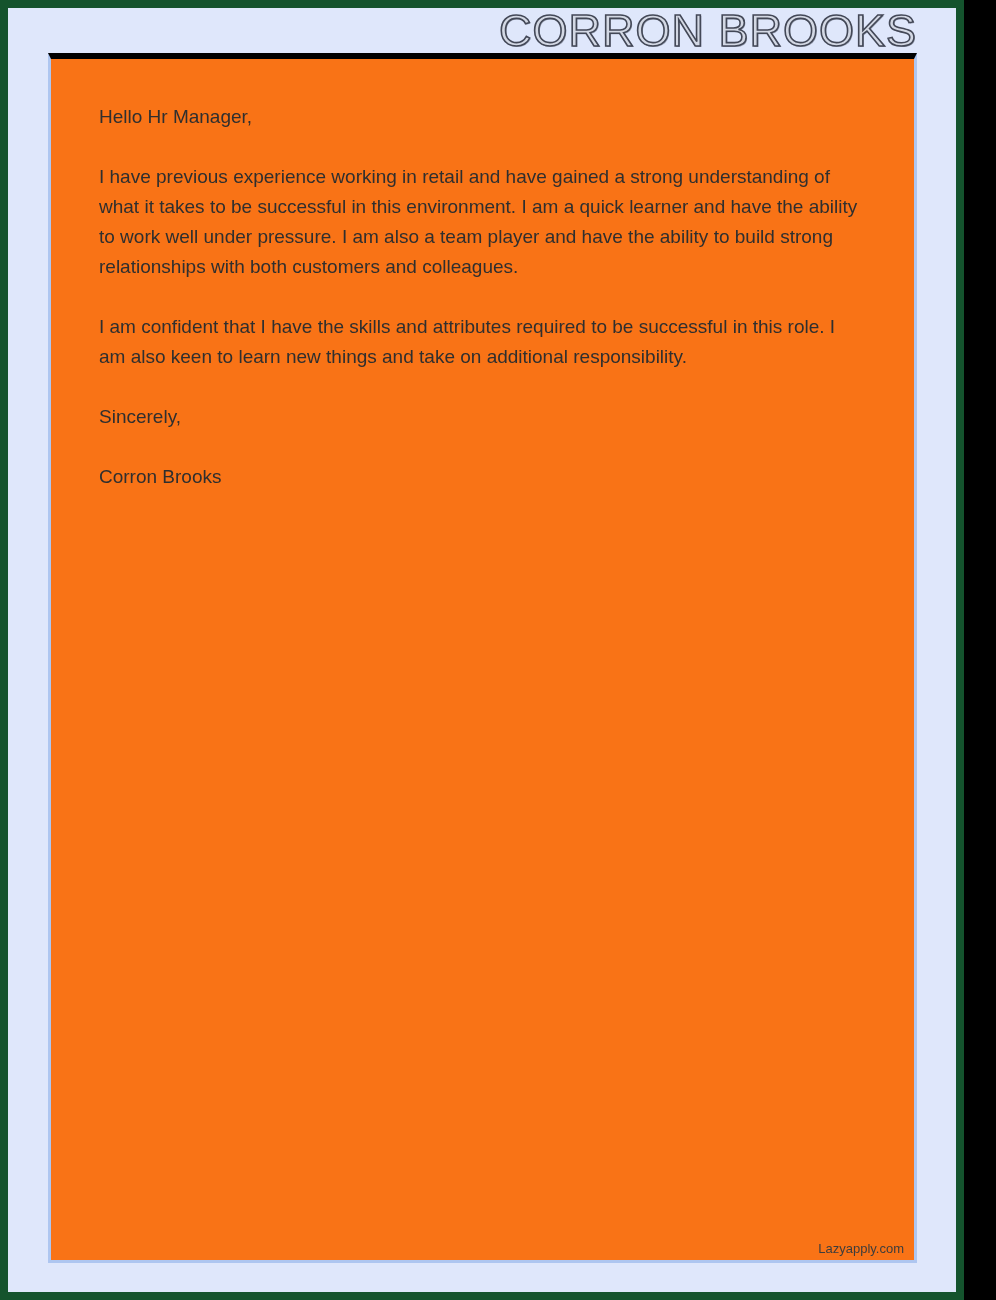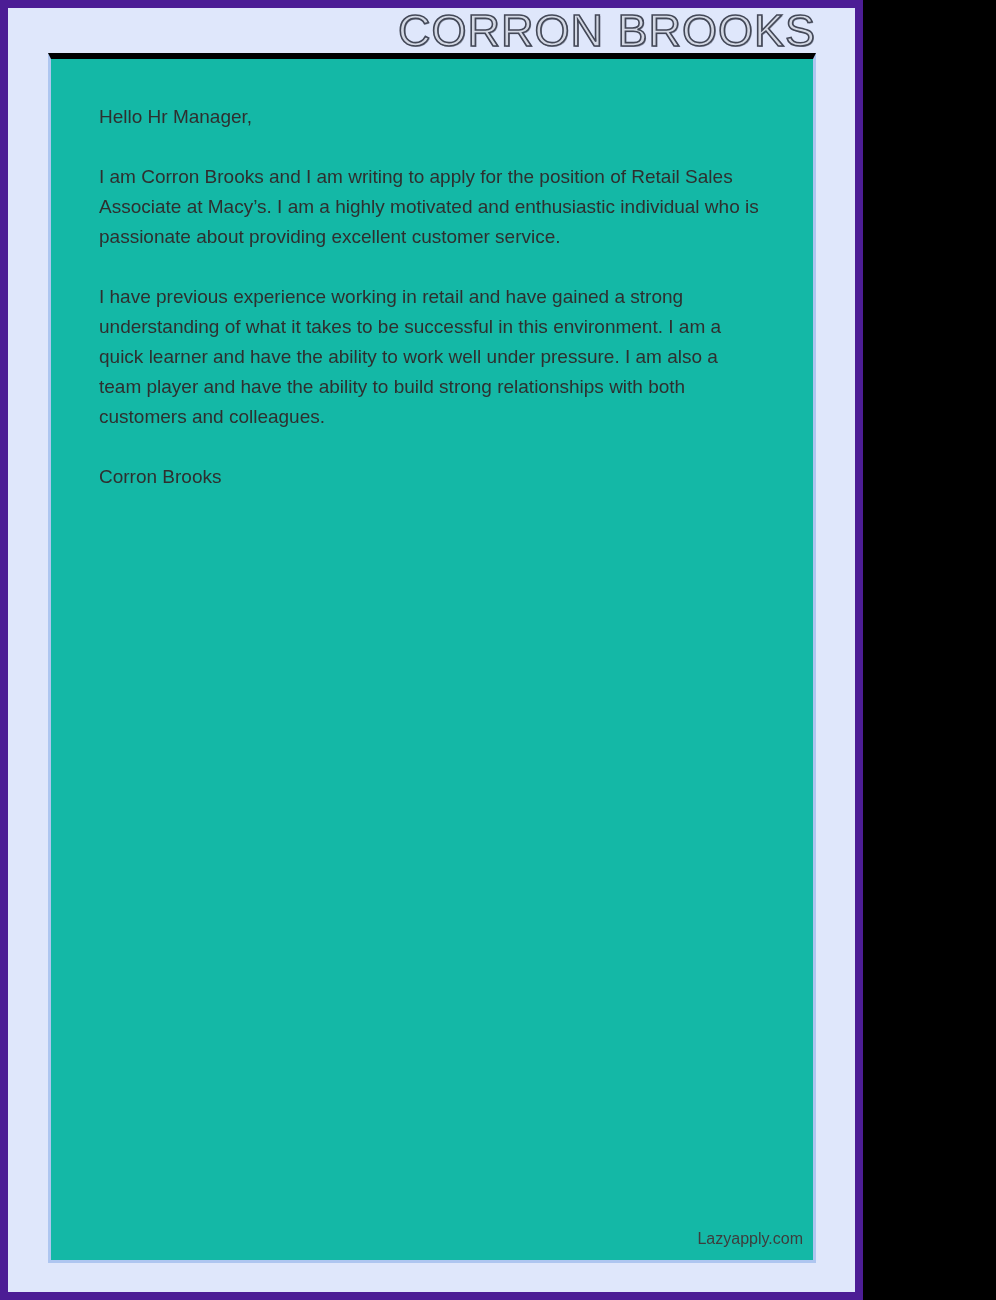--- a/index.html
+++ b/index.html
@@ -3,23 +3,23 @@
 <meta charset="utf-8">
 <style>
   html, body { margin: 0; padding: 0; }
   body {
     width: 996px; height: 1300px;
     background: #000;
     font-family: "Liberation Sans", sans-serif;
   }
   .page {
     position: relative;
-    width: 863px; height: 1300px;
+    width: 964px; height: 1300px;
     box-sizing: border-box;
-    border: 8px solid #4c1d95;
+    border: 8px solid #14532d;
     background: #dfe7fb;
     overflow: hidden;
   }
   .header {
     height: 45px;
     display: flex;
     justify-content: flex-end;
     align-items: flex-end;
     padding-right: 39px;
   }
@@ -31,21 +31,21 @@
     color: #d3d8e4;
     -webkit-text-stroke: 1.6px #434857;
     text-shadow: 1px 1px 0 rgba(62, 68, 84, 0.45);
     white-space: nowrap;
   }
   .letter {
     position: relative;
     box-sizing: border-box;
     margin: 0 39px 0 40px;
     height: 1210px;
-    background: #14b8a6;
+    background: #f97316;
     border-top: 6px solid #000000;
     border-left: 3px solid #aec6f0;
     border-right: 3px solid #aec6f0;
     border-bottom: 3px solid #aec6f0;
     padding: 43px 50px 0 48px;
   }
   .letter p {
     margin: 0 0 30px 0;
     font-size: 19px;
     line-height: 30px;
@@ -54,45 +54,46 @@
   .letter p.sig { margin-bottom: 10px; }
   .date {
     font-size: 19px;
     line-height: 30px;
     color: #1e88e5;
     cursor: pointer;
   }
   .watermark {
     position: absolute;
     right: 10px;
-    bottom: 12px;
-    font-size: 16px;
+    bottom: 2px;
+    font-size: 13px;
     line-height: 18px;
     color: #3d3d3d;
   }
 </style>
 </head>
 <body>
 
 <div class="page">
 
   <div class="header">
     <span class="title">CORRON BROOKS</span>
   </div>
 
   <div class="letter">
     <p>Hello Hr Manager,</p>
 
-    <p>I am Corron Brooks and I am writing to apply for the position of Retail Sales Associate at Macy’s. I am a highly motivated and enthusiastic individual who is passionate about providing excellent customer service.</p>
 
     <p>I have previous experience working in retail and have gained a strong understanding of what it takes to be successful in this environment. I am a quick learner and have the ability to work well under pressure. I am also a team player and have the ability to build strong relationships with both customers and colleagues.</p>
 
+    <p>I am confident that I have the skills and attributes required to be successful in this role. I am also keen to learn new things and take on additional responsibility.</p>
 
 
 
+    <p>Sincerely,</p>
 
     <p class="sig">Corron Brooks</p>
 
 
     <div class="watermark">Lazyapply.com</div>
   </div>
 
 </div>
 
 </body></html>

